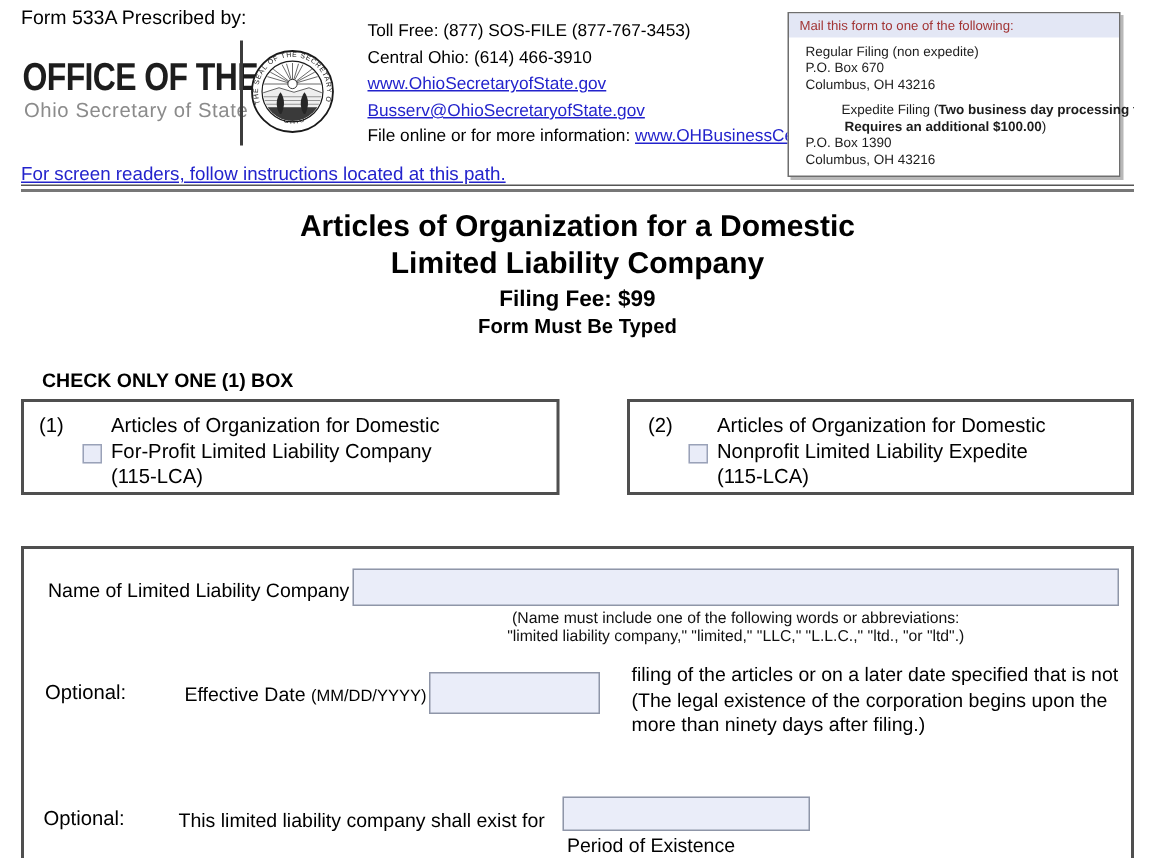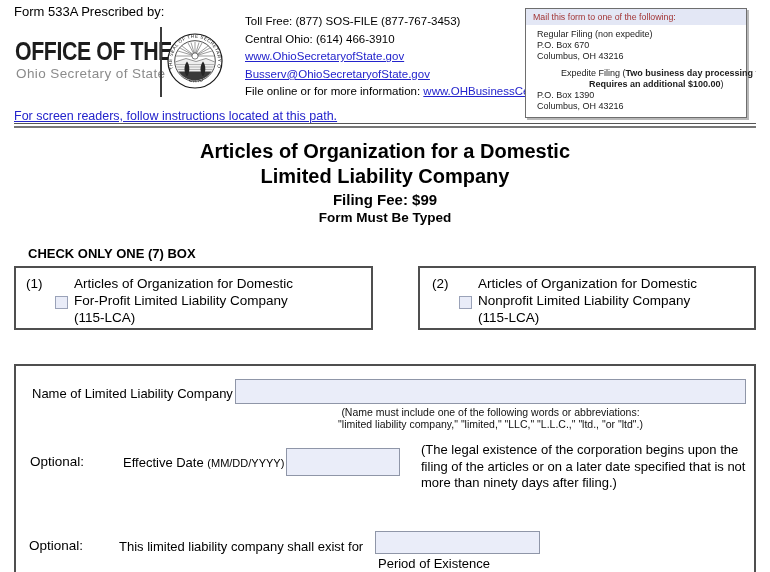--- a/index.html
+++ b/index.html
@@ -119,76 +119,76 @@
   <div class="abs mailbox">
     <div class="mailbox-hdr">Mail this form to one of the following:</div>
     <div class="mailbox-body">
       <div>Regular Filing (non expedite)</div>
       <div>P.O. Box 670</div>
       <div>Columbus, OH 43216</div>
       <div class="mb-gap"></div>
       <div style="white-space:nowrap;padding-left:24px;">
         <span>Expedite Filing (</span><b>Two business day processing time.</b>
       </div>
-      <div class="mb-indent" style="white-space:nowrap;">
+      <div class="mb-indent" style="white-space:nowrap;margin-left:26px;">
         <b>Requires an additional $100.00</b><span>)</span>
       </div>
       <div>P.O. Box 1390</div>
       <div>Columbus, OH 43216</div>
     </div>
   </div>
 
   <a class="abs lnk sr-link">For screen readers, follow instructions located at this path.</a>
 
   <div class="abs dbl-rule"></div>
 
   <div class="abs ctr t1">Articles of Organization for a Domestic</div>
   <div class="abs ctr t2">Limited Liability Company</div>
   <div class="abs ctr t3">Filing Fee: $99</div>
   <div class="abs ctr t4">Form Must Be Typed</div>
 
-  <div class="abs check-heading">CHECK ONLY ONE (7) BOX</div>
+  <div class="abs check-heading">CHECK ONLY ONE (1) BOX</div>
 
   <div class="abs opt-box opt1">
     <div class="opt-num" style="left:10px;">(1)</div>
     <span class="cb"></span>
     <div class="opt-lines">
       <div>Articles of Organization for Domestic</div>
       <div>For-Profit Limited Liability Company</div>
       <div>(115-LCA)</div>
     </div>
   </div>
 
   <div class="abs opt-box opt2">
     <div class="opt-num" style="left:12px;">(2)</div>
     <span class="cb"></span>
     <div class="opt-lines">
       <div>Articles of Organization for Domestic</div>
-      <div>Nonprofit Limited Liability Company</div>
+      <div>Nonprofit Limited Liability Expedite</div>
       <div>(115-LCA)</div>
     </div>
   </div>
 
   <div class="abs main-box">
 
     <div class="abs name-label">Name of Limited Liability Company</div>
     <input class="fld name-fld" value="" style="">
     <div class="abs name-notes">
       <div>(Name must include one of the following words or abbreviations:</div>
       <div>"limited liability company," "limited," "LLC," "L.L.C.," "ltd., "or "ltd".)</div>
     </div>
 
     <div class="abs optional opt-eff">Optional:</div>
     <div class="abs eff-label">
       <span>Effective Date </span><span class="eff-hint">(MM/DD/YYYY)</span>
     </div>
     <input class="fld eff-fld" value="" style="">
     <div class="abs eff-note">
+      <div>filing of the articles or on a later date specified that is not</div>
       <div>(The legal existence of the corporation begins upon the</div>
-      <div>filing of the articles or on a later date specified that is not</div>
       <div>more than ninety days after filing.)</div>
     </div>
 
     <div class="abs optional opt-per">Optional:</div>
     <div class="abs per-label">This limited liability company shall exist for</div>
     <input class="fld per-fld" value="" style="">
     <div class="abs per-caption">Period of Existence</div>
   </div>
 
 </div>

